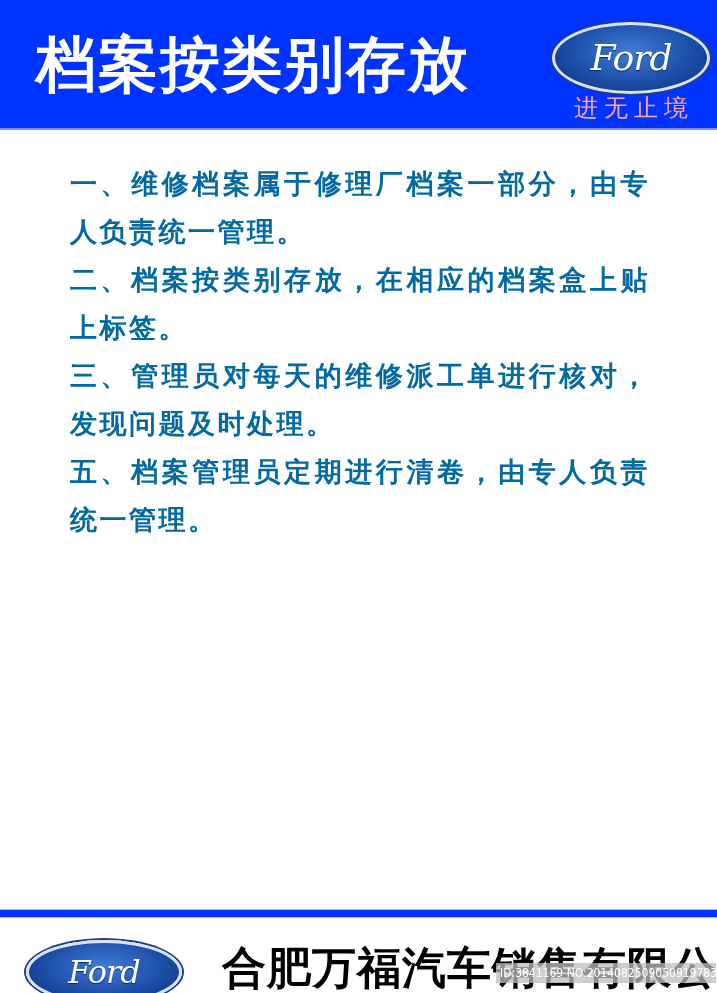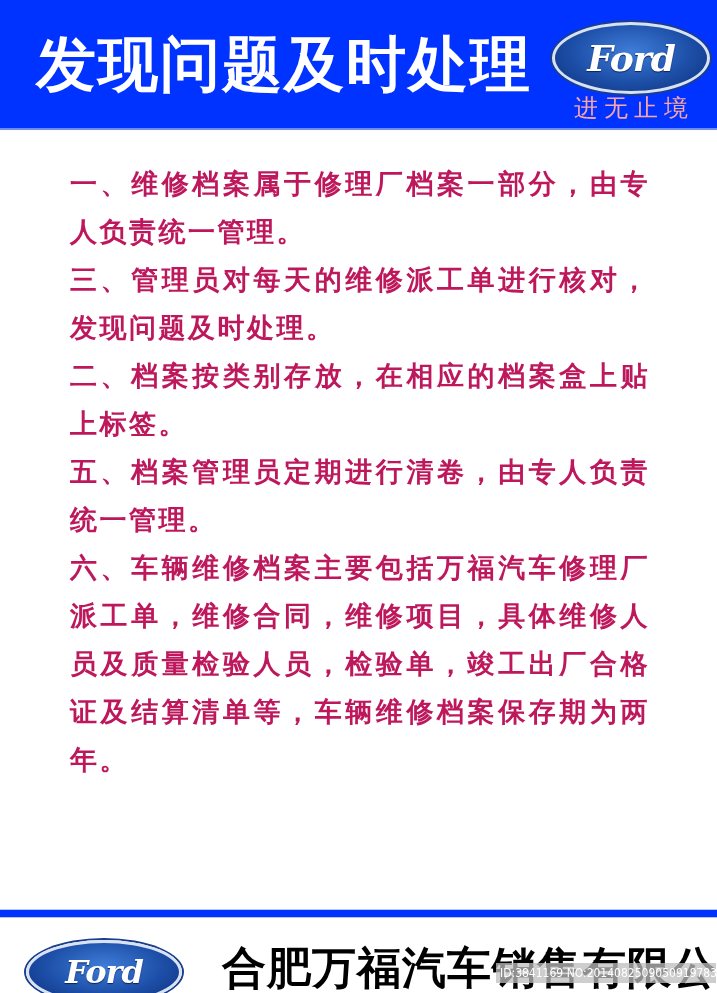--- a/index.html
+++ b/index.html
@@ -24,33 +24,33 @@
     .ford-oval {
       position: absolute; left: 2px; top: 4px; width: 152px; height: 66px;
       border-radius: 50%;
       background: radial-gradient(ellipse at 50% 40%, #3f7dd8 0%, #1d4fa8 55%, #0c2f78 100%);
       border: 3px solid #d9e2f2;
       box-shadow: 0 0 0 2px #1a3f8a;
       display: flex; align-items: center; justify-content: center;
     }
     .ford-word {
       color: #ffffff; font-family: "DejaVu Serif", "Liberation Serif", serif;
-      font-style: italic; font-weight: bold; font-size: 36px; line-height: 1;
+      font-style: italic; font-weight: normal; font-size: 36px; line-height: 1;
       letter-spacing: -1px;
       text-shadow: 0 1px 1px #0a2460;
     }
     .slogan {
       position: absolute; left: 24px; top: 74px;
       color: #fca5a5; font-size: 24px; letter-spacing: 6px; white-space: nowrap;
     }
     .content {
       position: absolute; left: 70px; top: 160px; width: 580px;
     }
     .rule-item {
-      color: #be185d; font-size: 27px; font-weight: bold;
+      color: #0369a1; font-size: 27px; font-weight: bold;
       line-height: 48px; letter-spacing: 2.5px;
       text-align: justify; word-break: break-all;
     }
     .footer-line {
       position: absolute; left: 0; top: 909px; width: 717px; height: 7px;
       background: #0033ff;
       border-top: 1px solid #b8c6f5;
       border-bottom: 1px solid #b8c6f5;
     }
     .footer-logo {
@@ -78,35 +78,34 @@
       background: rgba(190,190,190,0.75);
       color: #ffffff; font-size: 12px; line-height: 20px;
       font-family: "DejaVu Sans Condensed", "Liberation Sans", sans-serif;
       white-space: nowrap; overflow: hidden; padding-left: 4px; box-sizing: border-box;
     }
   </style>
 </head>
 <body>
 
 <div class="header">
-  <div class="title">发现问题及时处理</div>
+  <div class="title">档案按类别存放</div>
   <div class="logo-wrap">
     <div class="ford-oval">
       <span class="ford-word">Ford</span>
     </div>
     <div class="slogan">进无止境</div>
   </div>
 </div>
 
 <div class="content">
   <div class="rule-item">一、维修档案属于修理厂档案一部分，由专人负责统一管理。</div>
+  <div class="rule-item">二、档案按类别存放，在相应的档案盒上贴上标签。</div>
   <div class="rule-item">三、管理员对每天的维修派工单进行核对，发现问题及时处理。</div>
-  <div class="rule-item">二、档案按类别存放，在相应的档案盒上贴上标签。</div>
   <div class="rule-item">五、档案管理员定期进行清卷，由专人负责统一管理。</div>
-  <div class="rule-item">六、车辆维修档案主要包括万福汽车修理厂派工单，维修合同，维修项目，具体维修人员及质量检验人员，检验单，竣工出厂合格证及结算清单等，车辆维修档案保存期为两年。</div>
 </div>
 
 <div class="footer-line"></div>
 
 <div class="footer-logo">
   <span class="ford-word">Ford</span>
 </div>
 
 <div class="company">合肥万福汽车销售有限公司</div>
 

